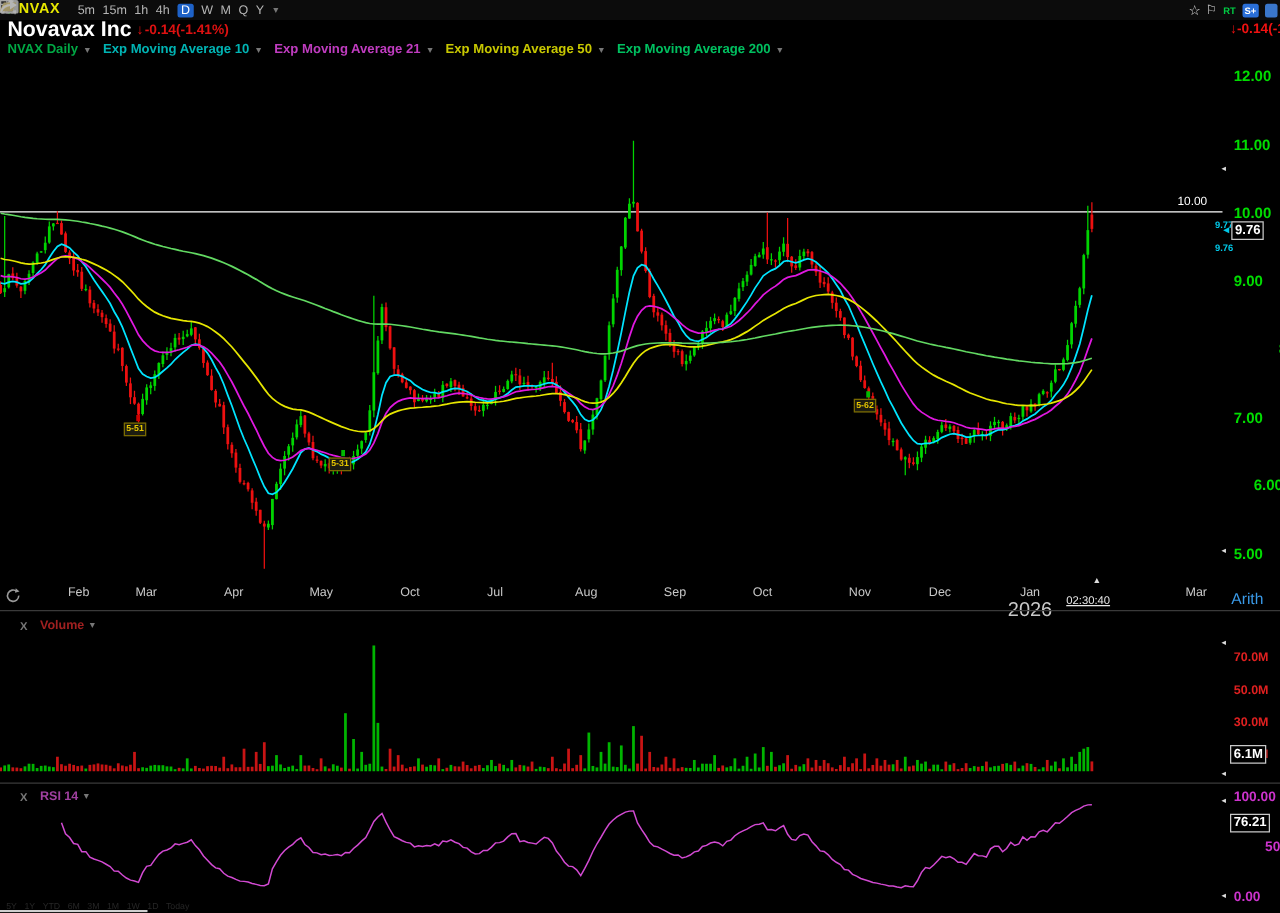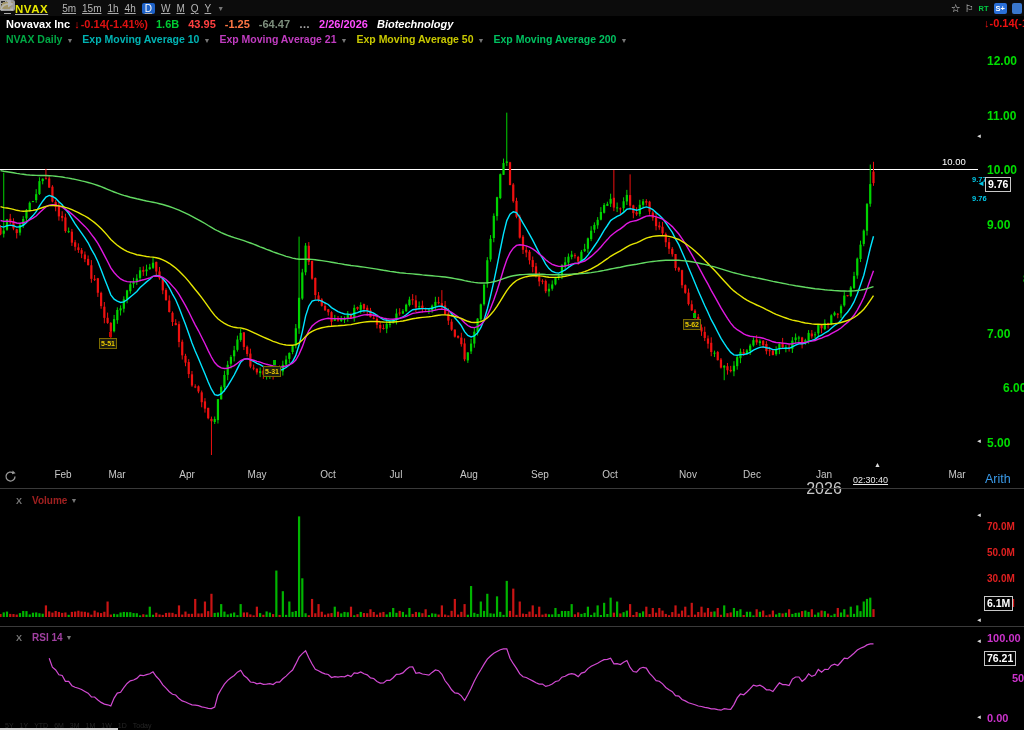--- a/index.html
+++ b/index.html
@@ -2,35 +2,35 @@
 <html><head>
 <meta charset="utf-8">
 <style>
   html,body{margin:0;padding:0;background:#000;}
   #app{position:relative;width:1024px;height:730px;background:#000;overflow:hidden;
        font-family:"Liberation Sans",sans-serif;color:#ccc;}
   .abs{position:absolute;}
   
   #bar1{position:absolute;left:0;top:0;width:1024px;height:16px;background:#0c0c0c;
         display:flex;align-items:center;font-size:10px;color:#aaa;}
-  #bar1 .grp{display:flex;align-items:flex-end;text-decoration:underline;}
+  #bar1 .grp{display:flex;align-items:flex-start;}
   #plus-btn{color:#00cc00;font-weight:bold;font-size:12px;margin:0 4px 0 4px;}
   #sym{color:#e8e800;font-weight:bold;font-size:11.5px;letter-spacing:.5px;margin-right:5px;}
   .tf{margin:0 3px;color:#b5b5b5;cursor:default;}
   .tf.active{background:#1e62c8;color:#fff;border-radius:2px;padding:0 3px;margin:0 3px;}
   .caret{color:#777;font-size:7px;margin:0 3px;}
   .icon{display:inline-flex;align-items:center;justify-content:center;margin:0 3px;}
   #bar1-right{margin-left:auto;display:flex;align-items:center;margin-right:2px;}
   #rt-label{color:#00cc44;font-size:7.5px;font-weight:bold;margin:0 3px;}
   #splus{background:#2a6fd8;color:#fff;font-size:7.5px;font-weight:bold;border-radius:2px;
          padding:1px 2px;margin:0 2px;}
   #partial-icon{width:10px;height:11px;background:#3a77cc;border-radius:2px;margin-left:3px;}
   #bar2{position:absolute;left:0;top:16px;width:1024px;height:16px;background:#000;
         display:flex;align-items:center;font-size:11px;}
-  #q-name{color:#fff;font-weight:bold;font-size:11px;margin:0 4px 0 6px;}
+  #q-name{color:#fff;font-weight:bold;font-size:17px;margin:0 4px 0 6px;}
   #q-arrow{color:#ee1111;font-weight:bold;margin-right:1px;}
   #q-change{color:#dd1111;font-weight:bold;margin-right:8px;}
   #q-stats{display:flex;align-items:center;}
   #q-stats span{margin-right:9px;font-weight:bold;}
   #q-right{position:absolute;left:984px;top:1px;width:40px;overflow:hidden;white-space:nowrap;
            color:#ee1111;font-weight:bold;font-size:11px;}
   #bar3{position:absolute;left:0;top:32px;width:1024px;height:14px;background:#000;
         display:flex;align-items:center;font-size:10.5px;}
   #bar3 .ind{margin-left:6px;font-weight:bold;}
   #bar3 .caret{margin-left:4px;}
@@ -139,29 +139,20 @@
     <span id="rt-label">RT</span>
     <span id="splus">S+</span>
     <span id="partial-icon"></span>
   </div>
 </header>
 
 <div id="bar2">
   <span id="q-name">Novavax Inc</span>
   <span id="q-arrow">↓</span>
   <span id="q-change">-0.14(-1.41%)</span>
-  <span id="q-stats">
-        <span style="color: rgb(0, 204, 51);">1.6B</span>
-        <span style="color: rgb(255, 64, 64);">43.95</span>
-        <span style="color: rgb(255, 119, 68);">-1.25</span>
-        <span style="color: rgb(125, 143, 125);">-64.47</span>
-        <span style="color: rgb(170, 170, 170);">…</span>
-        <span style="color: rgb(255, 77, 255);">2/26/2026</span>
-        <span style="color: rgb(255, 255, 255); font-style: italic; font-size: 11px;">Biotechnology</span>
-      </span>
   <span id="q-right">↓-0.14(-1.41%)</span>
 </div>
 
 <div id="bar3">
       <span class="ind"><span style="color: rgb(0, 168, 68);">NVAX Daily</span><span class="caret">▼</span></span>
       <span class="ind"><span style="color: rgb(0, 179, 179);">Exp Moving Average 10</span><span class="caret">▼</span></span>
       <span class="ind"><span style="color: rgb(192, 60, 192);">Exp Moving Average 21</span><span class="caret">▼</span></span>
       <span class="ind"><span style="color: rgb(200, 200, 0);">Exp Moving Average 50</span><span class="caret">▼</span></span>
       <span class="ind"><span style="color: rgb(0, 192, 96);">Exp Moving Average 200</span><span class="caret">▼</span></span>
     </div>

